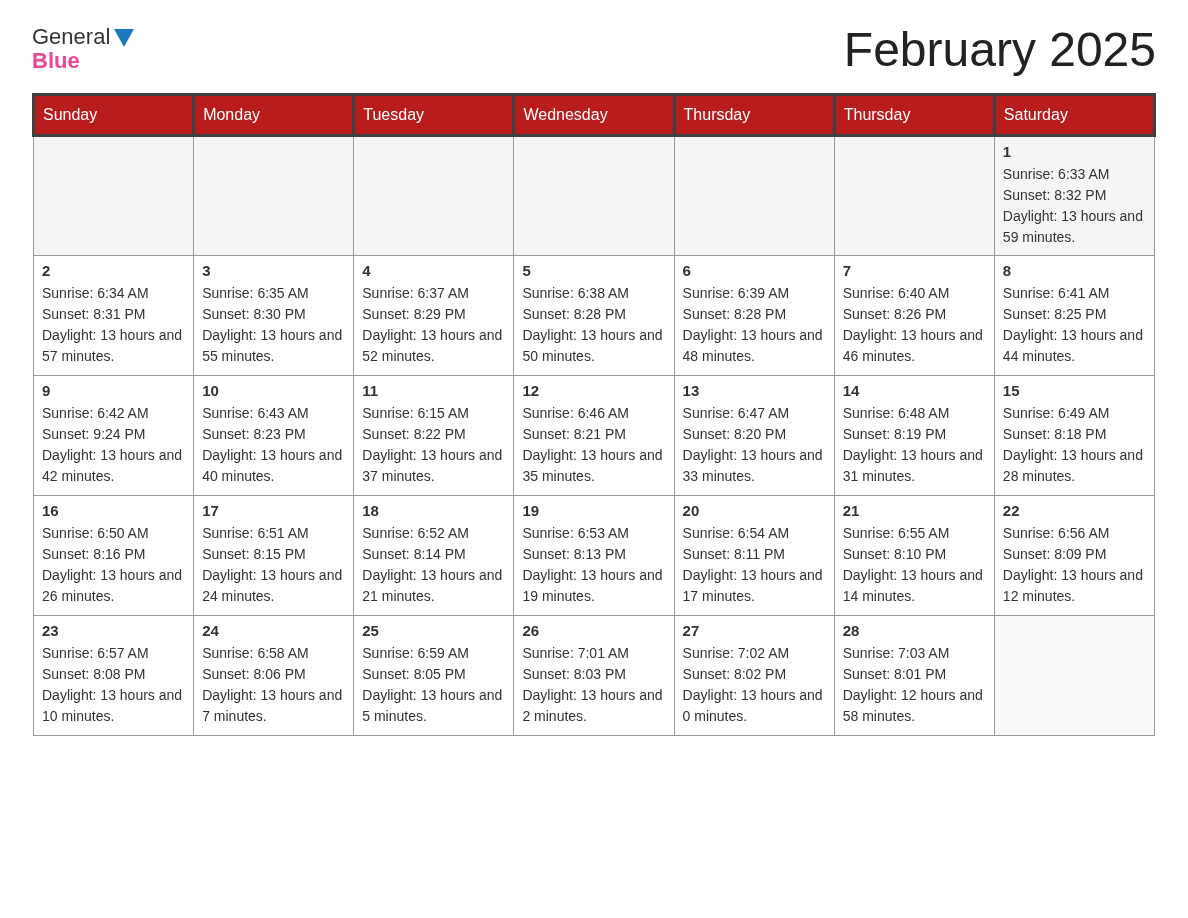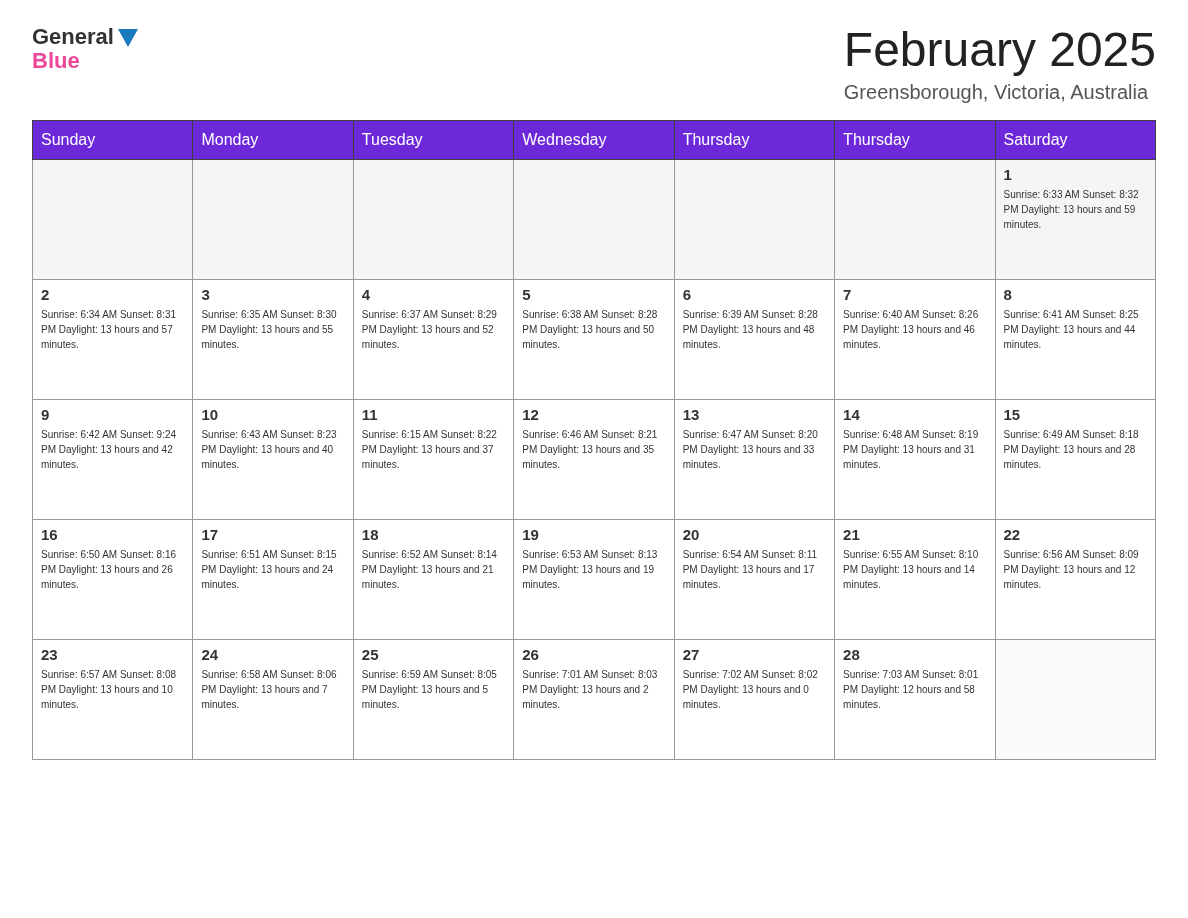--- a/index.html
+++ b/index.html
@@ -20,21 +20,21 @@
       display: flex;
       flex-direction: column;
       align-items: flex-start;
     }
     .logo-top {
       display: flex;
       align-items: center;
     }
     .logo-general {
       font-size: 22px;
-      font-weight: bold;
+      font-weight: normal;
       color: #333;
     }
     .logo-triangle {
       width: 0;
       height: 0;
       border-left: 10px solid transparent;
       border-right: 10px solid transparent;
       border-top: 18px solid #1a7abf;
       margin-left: 4px;
       margin-top: 2px;
@@ -58,68 +58,67 @@
       font-size: 20px;
       color: #555;
       margin-top: 4px;
     }
     table {
       width: 100%;
       border-collapse: collapse;
       table-layout: fixed;
     }
     thead tr th {
-      background-color: #6d28d9;
+      background-color: #b91c1c;
       color: #fff;
       font-size: 16px;
       font-weight: normal;
       padding: 10px 8px;
       text-align: left;
-      border: 1px solid #404040;
+      border: 3px solid #404040;
     }
     tbody tr td {
       border: 1px solid #999;
       vertical-align: top;
       padding: 6px 8px;
       font-size: 13px;
       color: #333;
       height: 120px;
     }
     tbody tr td.empty {
       background: #f9f9f9;
     }
     .day-number {
       font-size: 15px;
       font-weight: bold;
       margin-bottom: 4px;
       display: block;
     }
     .day-info {
-      font-size: 10px;
+      font-size: 14px;
       line-height: 1.5;
       color: #333;
     }
     tbody tr:first-child td {
       background: #f5f5f5;
     }
   </style>
 </head>
 <body>
 
 <div class="header">
   <div class="logo">
     <div class="logo-top">
       <span class="logo-general">General</span>
       <div class="logo-triangle"></div>
     </div>
     <span class="logo-blue">Blue</span>
   </div>
   <div class="title-section">
     <div class="month-title">February 2025</div>
-    <div class="location">Greensborough, Victoria, Australia</div>
   </div>
 </div>
 
 <table>
   <thead>
     <tr>
     <th>Sunday</th>
         <th>Monday</th>
         <th>Tuesday</th>
         <th>Wednesday</th>

